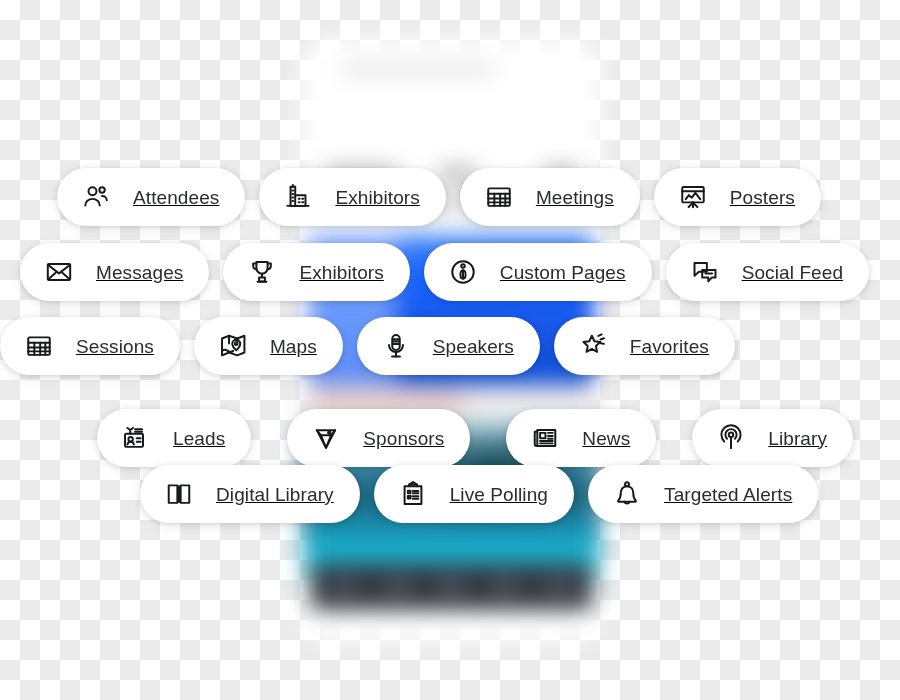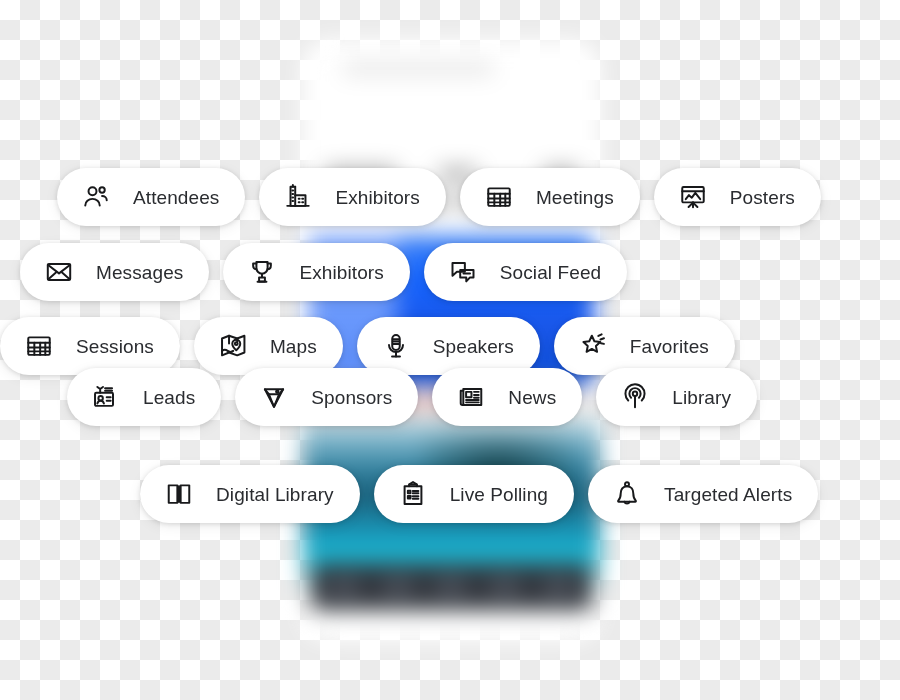--- a/index.html
+++ b/index.html
@@ -167,25 +167,26 @@
     inset: 0;
     z-index: 5;
   }
   .pill-row {
     position: absolute;
     left: 0;
     width: 884px;
     height: 58px;
     display: flex;
     align-items: flex-end;
+    text-decoration: underline;
   }
   #row-1 { top: 168px; padding-left: 57px; }
   #row-2 { top: 243px; padding-left: 20px;  }
   #row-3 { top: 317px; }
-  #row-4 { top: 368px; padding-left: 67px; }
+  #row-4 { top: 409px; padding-left: 97px; gap: 22px; }
   #row-5 { top: 465px; padding-left: 140px; }
 
   .pill {
     height: 58px;
     background: #ffffff;
     border-radius: 29px;
     display: flex;
     align-items: center;
     padding: 0 26px 0 24px;
     margin-right: 14px;
@@ -322,20 +323,31 @@
             <path d="M12 13.4v3.2" fill="none" stroke="currentColor" stroke-width="1.7" stroke-linecap="round" stroke-linejoin="round"></path>
             <path d="M9.5 16.8h5v3.4h-5z" fill="none" stroke="currentColor" stroke-width="1.7" stroke-linecap="round" stroke-linejoin="round"></path>
             <path d="M8.2 20.4h7.6" fill="none" stroke="currentColor" stroke-width="1.7" stroke-linecap="round" stroke-linejoin="round"></path>
           </svg>
         </span>
         <span class="pill-label">Exhibitors</span>
       </div>
       <div class="pill">
         <span class="pill-icon">
           <svg viewBox="0 0 24 24">
+            <circle cx="12" cy="12" r="9.2" fill="none" stroke="currentColor" stroke-width="1.7" stroke-linecap="round" stroke-linejoin="round"></circle>
+            <circle cx="12" cy="6.9" r="1.5" fill="none" stroke="currentColor" stroke-width="1.7" stroke-linecap="round" stroke-linejoin="round"></circle>
+            <path d="M12 10.2v7.4" fill="none" stroke="currentColor" stroke-width="1.7" stroke-linecap="round" stroke-linejoin="round"></path>
+            <ellipse cx="12" cy="14.2" rx="2.2" ry="3.6" fill="none" stroke="currentColor" stroke-width="1.7" stroke-linecap="round" stroke-linejoin="round"></ellipse>
+          </svg>
+        </span>
+        <span class="pill-label">Custom Pages</span>
+      </div>
+      <div class="pill">
+        <span class="pill-icon">
+          <svg viewBox="0 0 24 24">
             <path d="M3 4.2h10.6v7.6H6.8L3 15.2z" fill="none" stroke="currentColor" stroke-width="1.7" stroke-linecap="round" stroke-linejoin="round"></path>
             <path d="M9.6 10.2H21v6.6h-3.2l-3 3.2v-3.2H9.6z" fill="none" stroke="currentColor" stroke-width="1.7" stroke-linecap="round" stroke-linejoin="round"></path>
             <path d="M12.4 13.2h5.6" fill="none" stroke="currentColor" stroke-width="1.7" stroke-linecap="round" stroke-linejoin="round"></path>
           </svg>
         </span>
         <span class="pill-label">Social Feed</span>
       </div>
     </div>
   <div class="pill-row" id="row-3">
       <div class="pill">

